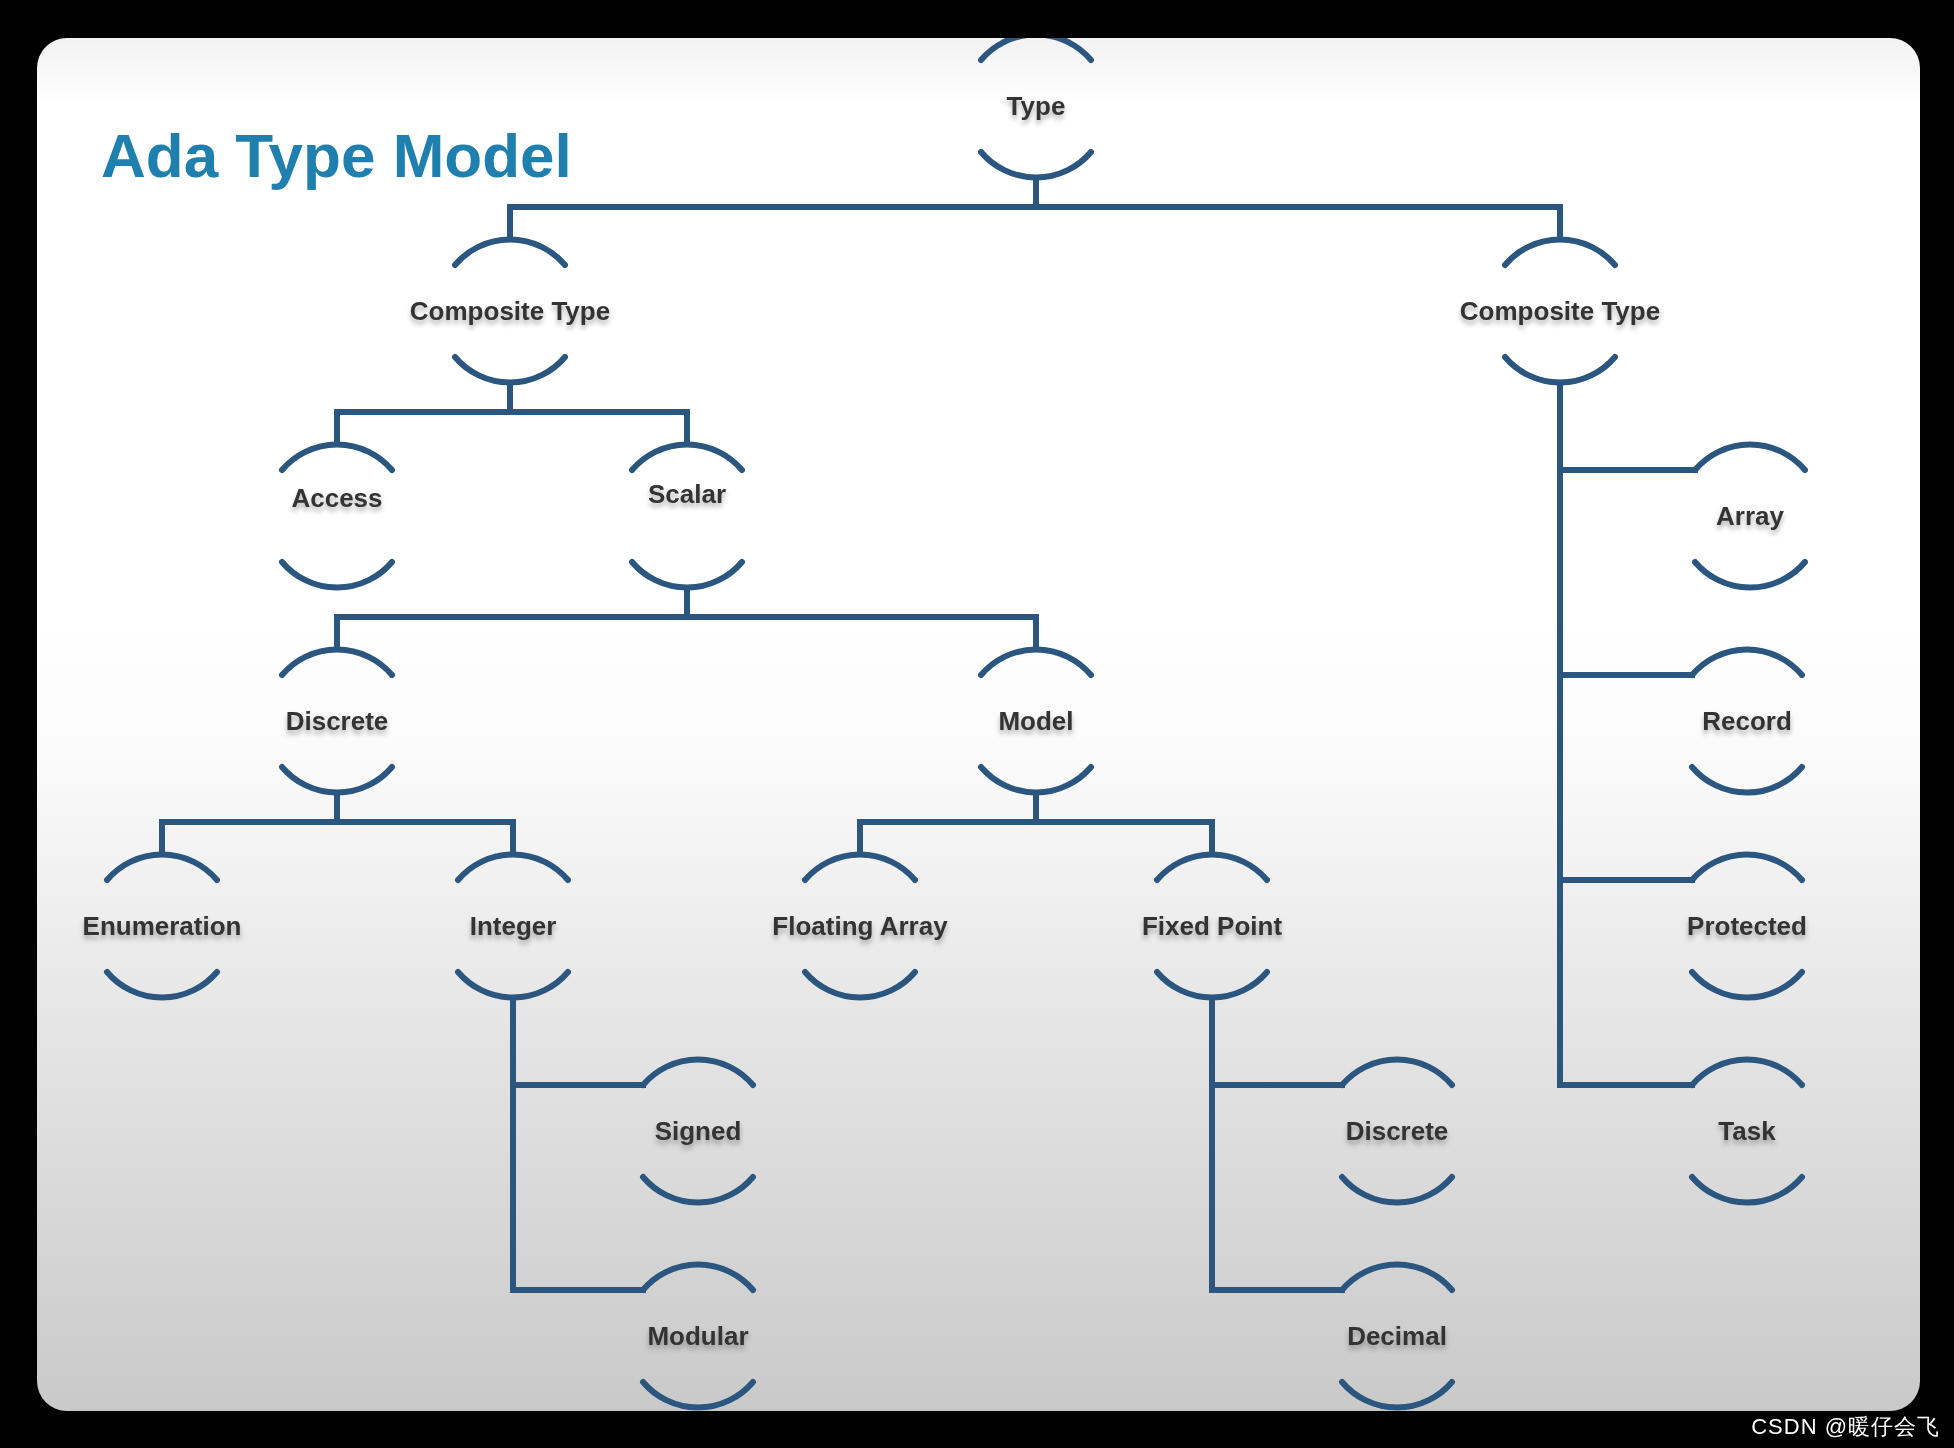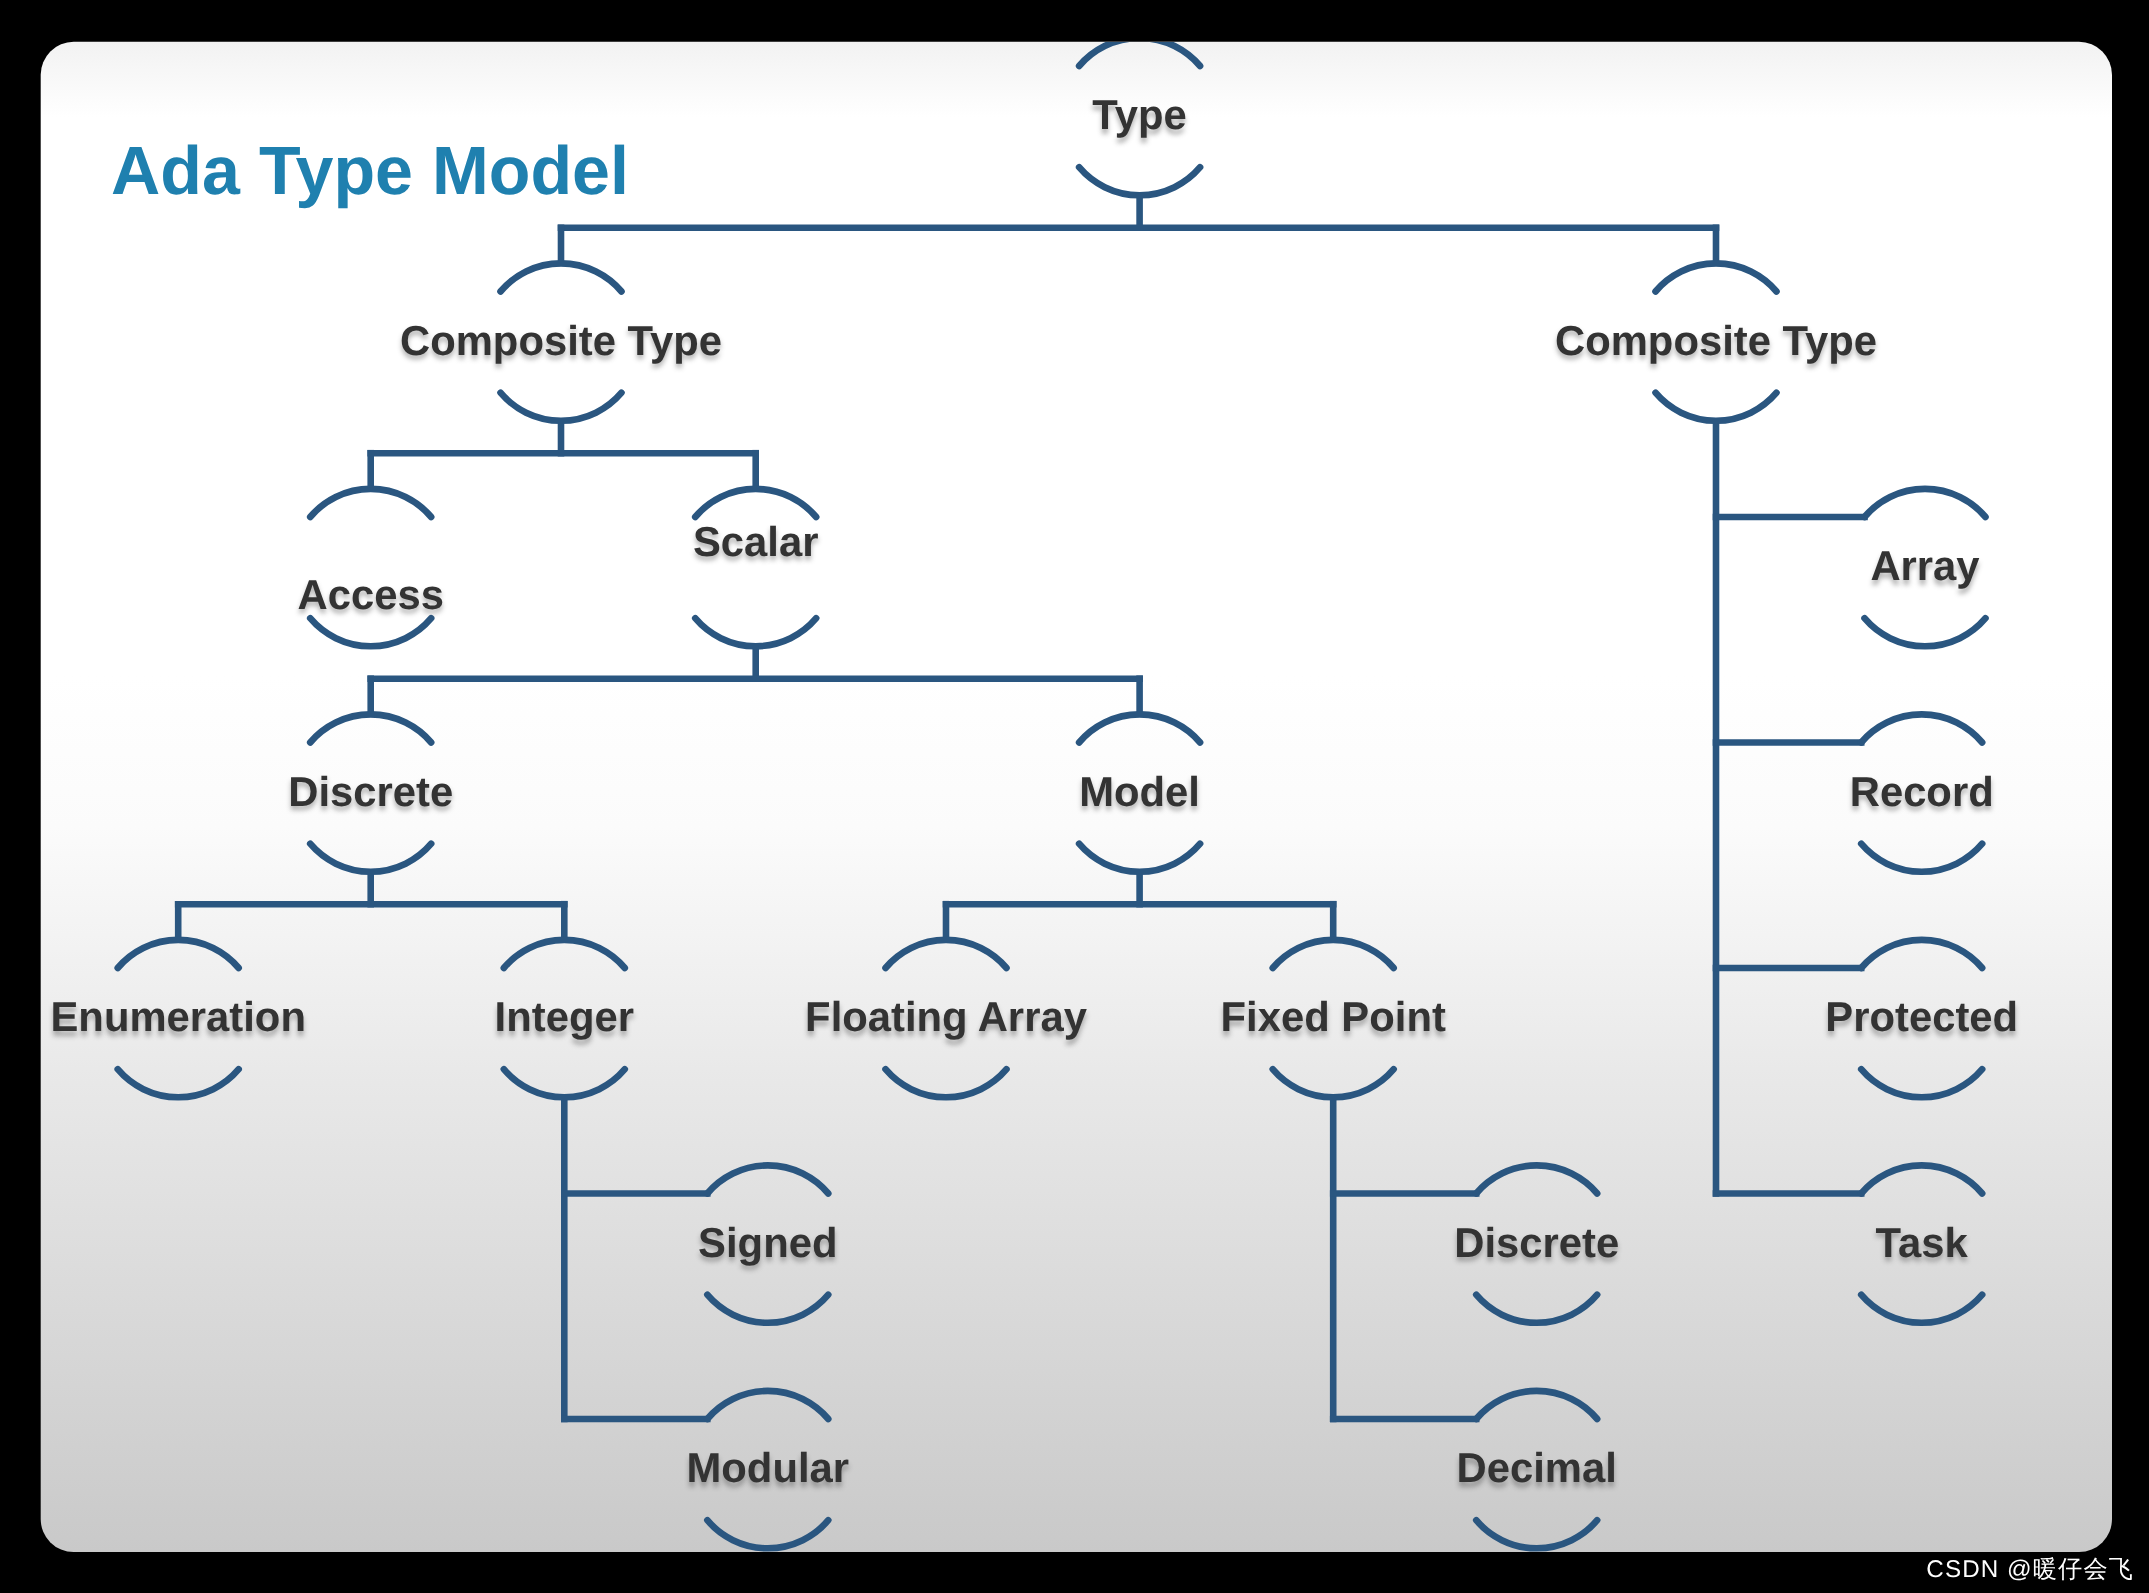--- a/index.html
+++ b/index.html
@@ -30,21 +30,21 @@
     color:#1f80af;
     white-space:nowrap;
   }
   #tree-svg{
     position:absolute;left:0;top:0;
     width:1883px;height:1373px;
   }
   .node-label{
     position:absolute;
     transform:translate(-50%,-50%);
-    font-size:38px;
+    font-size:26px;
     font-weight:700;
     color:#333333;
     white-space:nowrap;
     text-shadow:0 4px 5px rgba(60,60,60,0.40);
     z-index:2;
   }
   #watermark{
     position:absolute;
     right:14px;bottom:6px;
     font-size:22px;
@@ -130,21 +130,21 @@
         <path d="M 606 1252 A 72 72 0 0 1 716 1252" stroke="#2a5680" stroke-width="6" stroke-linecap="round"></path>
         <path d="M 606 1344 A 72 72 0 0 0 716 1344" stroke="#2a5680" stroke-width="6" stroke-linecap="round"></path>
         <path d="M 1305 1252 A 72 72 0 0 1 1415 1252" stroke="#2a5680" stroke-width="6" stroke-linecap="round"></path>
         <path d="M 1305 1344 A 72 72 0 0 0 1415 1344" stroke="#2a5680" stroke-width="6" stroke-linecap="round"></path>
       </g>
   </svg>
   <div id="node-layer">
       <div class="node-label" style="left: 999px; top: 68px;">Type</div>
       <div class="node-label" style="left: 473px; top: 273px;">Composite Type</div>
       <div class="node-label" style="left: 1523px; top: 273px;">Composite Type</div>
-      <div class="node-label" style="left: 300px; top: 504px;">Access</div>
+      <div class="node-label" style="left: 300px; top: 460px;">Access</div>
       <div class="node-label" style="left: 650px; top: 456px;">Scalar</div>
       <div class="node-label" style="left: 1713px; top: 478px;">Array</div>
       <div class="node-label" style="left: 300px; top: 683px;">Discrete</div>
       <div class="node-label" style="left: 999px; top: 683px;">Model</div>
       <div class="node-label" style="left: 1710px; top: 683px;">Record</div>
       <div class="node-label" style="left: 125px; top: 888px;">Enumeration</div>
       <div class="node-label" style="left: 476px; top: 888px;">Integer</div>
       <div class="node-label" style="left: 823px; top: 888px;">Floating Array</div>
       <div class="node-label" style="left: 1175px; top: 888px;">Fixed Point</div>
       <div class="node-label" style="left: 1710px; top: 888px;">Protected</div>

